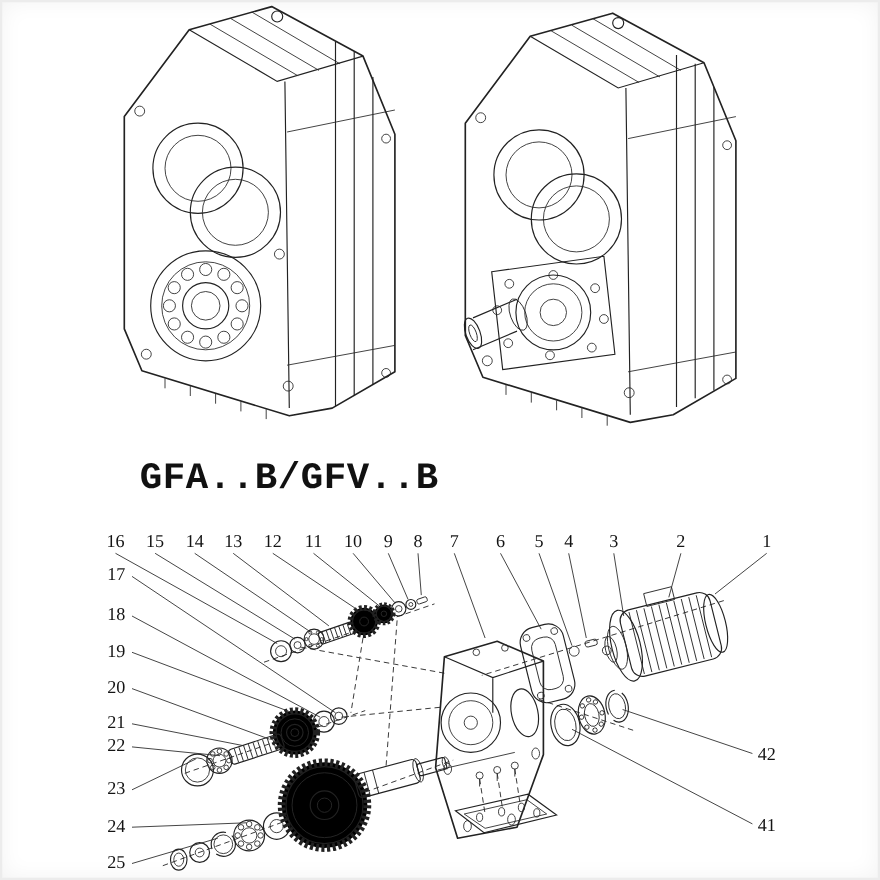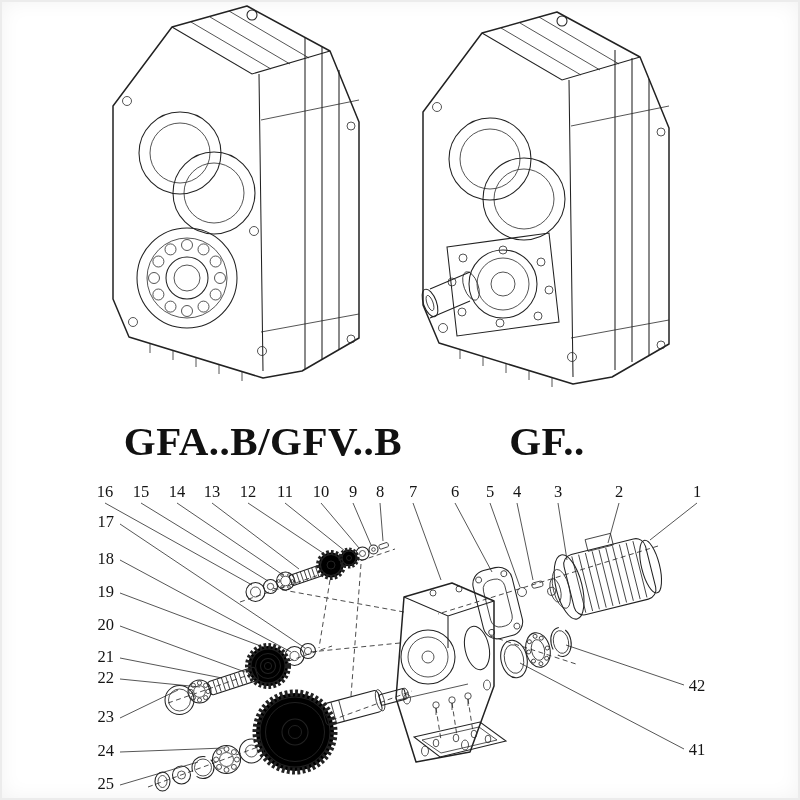--- a/index.html
+++ b/index.html
@@ -1,20 +1,20 @@
 <!DOCTYPE html>
 <html><head>
 <meta charset="utf-8">
 <style>
   html,body{margin:0;padding:0;background:#e8e8e8;}
   .canvas{position:relative;width:800px;height:800px;background:#ffffff;margin:0 auto;overflow:hidden;
           box-shadow:inset 0 0 0 2px #ececec, inset 0 0 22px rgba(0,0,0,.06);}
   .canvas svg{position:absolute;left:0;top:0;}
-  .model-label{position:absolute;font-family:Liberation Serif, serif;font-weight:bold;
-               font-size:41px;color:#111;text-align:center;letter-spacing:.5px;}
+  .model-label{position:absolute;font-family:Liberation Mono, monospace;font-weight:bold;
+               font-size:34px;color:#111;text-align:center;letter-spacing:.5px;}
   #label-gfab{left:98px;top:417px;width:330px;}
   #label-gf{left:442px;top:417px;width:210px;}
   .ol{fill:none;stroke:#222;stroke-width:1.5;stroke-linejoin:round;}
   .ln{fill:none;stroke:#222;stroke-width:1.05;}
   .th{fill:none;stroke:#2a2a2a;stroke-width:.8;}
   .dash{fill:none;stroke:#383838;stroke-width:.9;stroke-dasharray:5 3.5;}
   .ldr{stroke:#2b2b2b;stroke-width:.8;}
   .pn{font-family:"Liberation Serif",serif;font-size:16.5px;fill:#141414;}
 </style>
 </head>
@@ -368,15 +368,14 @@
       </g>
 
       <g text-anchor="middle">
         <text class="pn" x="697" y="691">42</text>
         <text class="pn" x="697" y="755">41</text>
       </g>
     </g>
   </svg>
 
   <div class="model-label" id="label-gfab">GFA..B/GFV..B</div>
-  <div class="model-label" id="label-gf">GF..</div>
 
 </div>
 
 </body></html>

